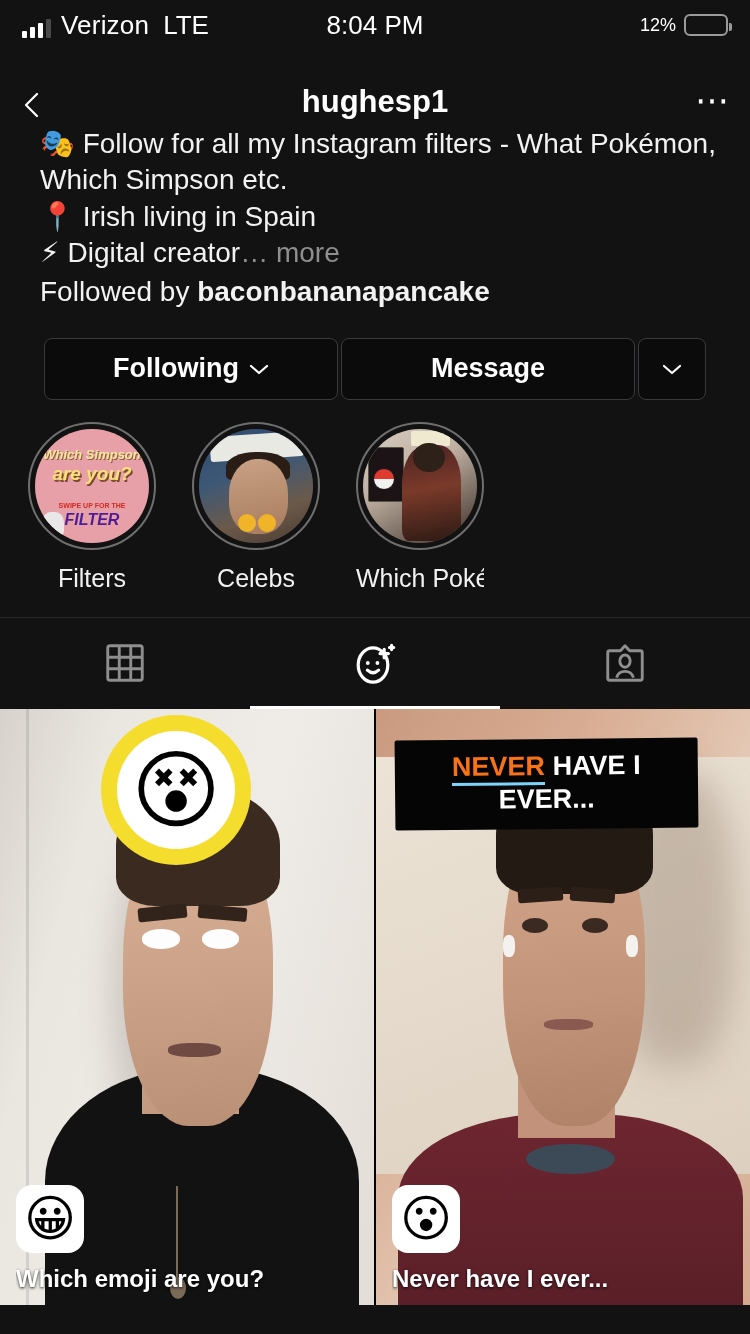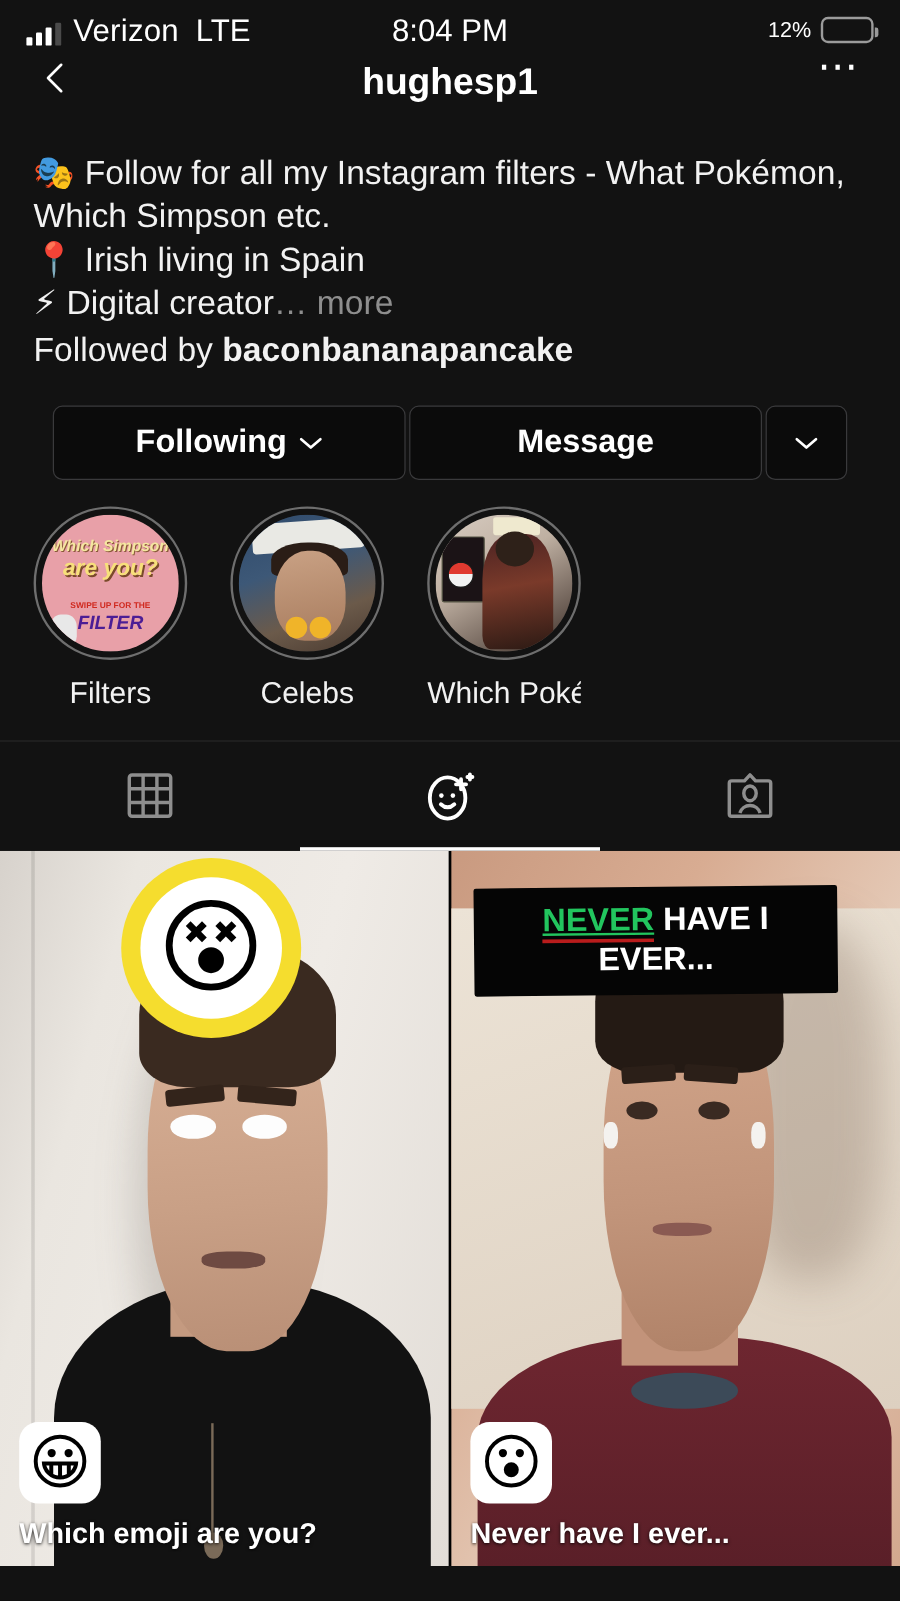--- a/index.html
+++ b/index.html
@@ -39,35 +39,35 @@
     border:2px solid #9b9b9b; border-radius:6px; padding:2px;
   }
   .batt::after {
     content:""; position:absolute; right:-6px; top:7px;
     width:3px; height:8px; background:#9b9b9b; border-radius:0 2px 2px 0;
   }
   .batt-fill { height:100%; border-radius:2px; }
 
   
   .navbar {
-    height:70px; display:flex; align-items:flex-start;
-    padding:0 32px; position:relative;
+    height:70px; display:flex; align-items:flex-end;
+    padding:0 18px; position:relative;
   }
   .back-chevron { width:30px; height:30px; display:block; }
   .nav-title {
     position:absolute; left:0; right:0; text-align:center;
     color:#fff; font-size:31px; font-weight:700; pointer-events:none;
   }
   .nav-more {
     margin-left:auto; color:#fff; font-size:34px;
     letter-spacing:3px; line-height:0.4; padding-bottom:12px;
   }
 
   
-  .bio { padding:6px 28px 0; color:#fff; }
+  .bio { padding:6px 28px 0; color:#fff;margin-left:12px; }
   .bio-line {
     font-size:28px; line-height:1.30; color:#f2f2f2;
     word-wrap:break-word;
   }
   .emoji { font-family:"DejaVu Sans", sans-serif; }
   .bio-more { color:#8e8e8e; }
   .bio-url { font-size:28px; line-height:1.30; color:#c3d2e3; display:block; margin-top:1px; }
   .followed-by { font-size:28px; line-height:1.30; color:#f2f2f2; margin-top:2px; }
   .followed-by b { font-weight:700; }
 
@@ -337,21 +337,21 @@
   .scene-b .pod-l { left:34%; } .scene-b .pod-r { right:30%; }
 
   .never-banner {
     position:absolute; top:5%; left:5%; width:81%;
     background:#050505; padding:12px 8px 14px;
     text-align:center; border-radius:2px; transform:rotate(-0.6deg);
   }
   .never-banner .l1 { font-size:27px; font-weight:700; color:#fff; white-space:nowrap; }
   .never-banner .l2 { font-size:27px; font-weight:700; color:#fff; margin-top:2px; }
   .never-banner .red {
-    color:#22c55e; border-bottom:3px solid #b91c1c; padding-bottom:1px;text-decoration:underline;
+    color:#f97316; border-bottom:3px solid #7dd3fc; padding-bottom:1px;
   }
 
   .effect-footer {
     position:absolute; left:0; right:0; bottom:0; padding:0 0 12px 16px;
   }
   .effect-badge {
     width:68px; height:68px; border-radius:16px; background:#fff;
     display:flex; align-items:center; justify-content:center;
     margin-bottom:12px;
   }

